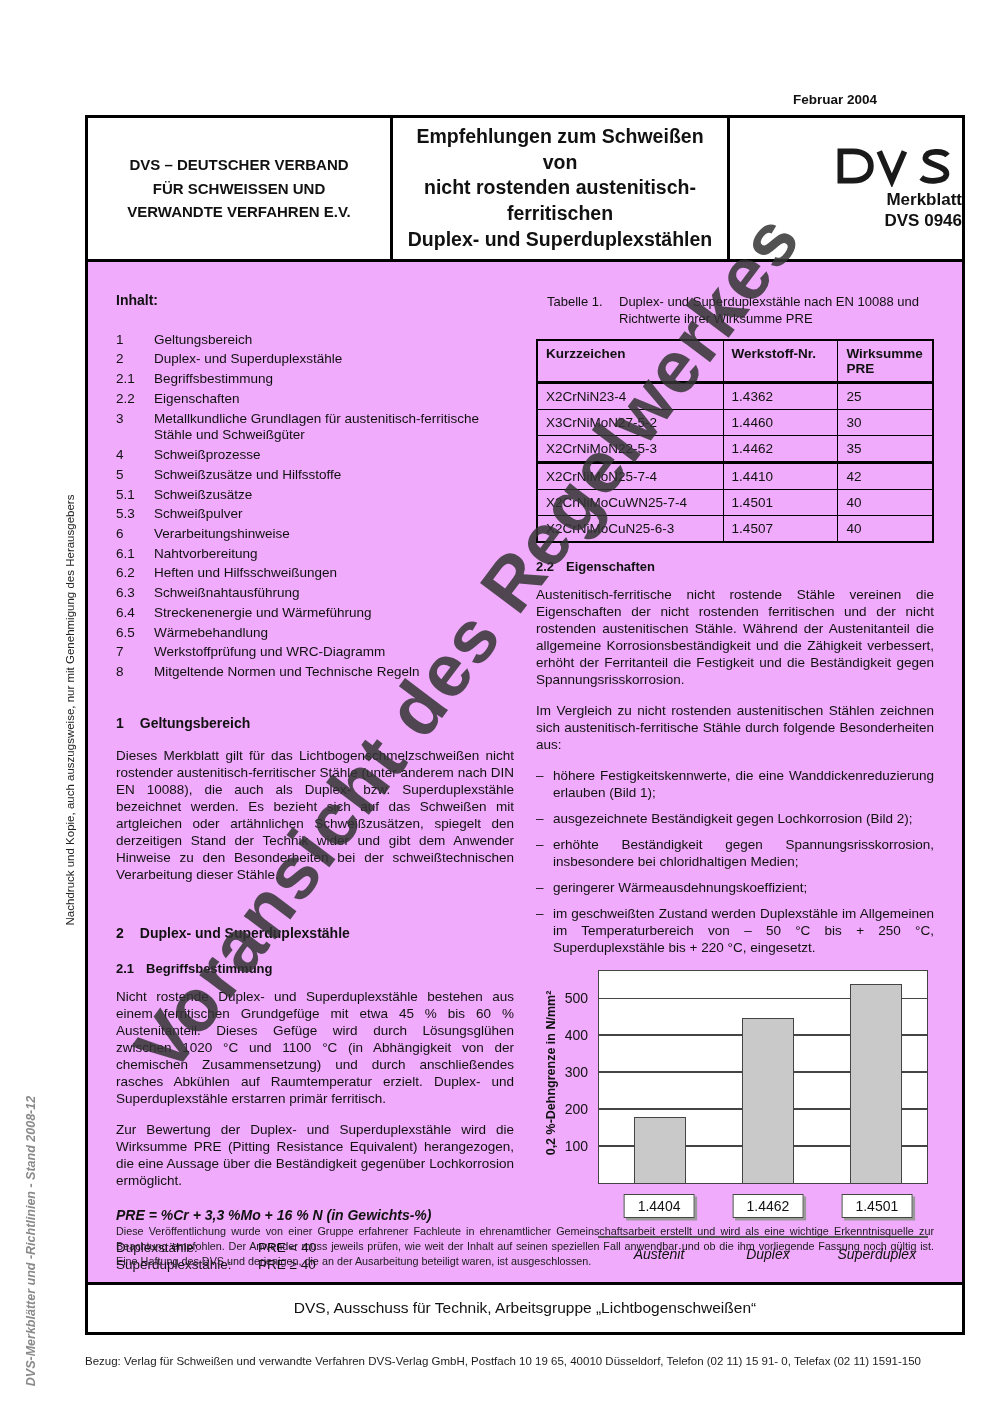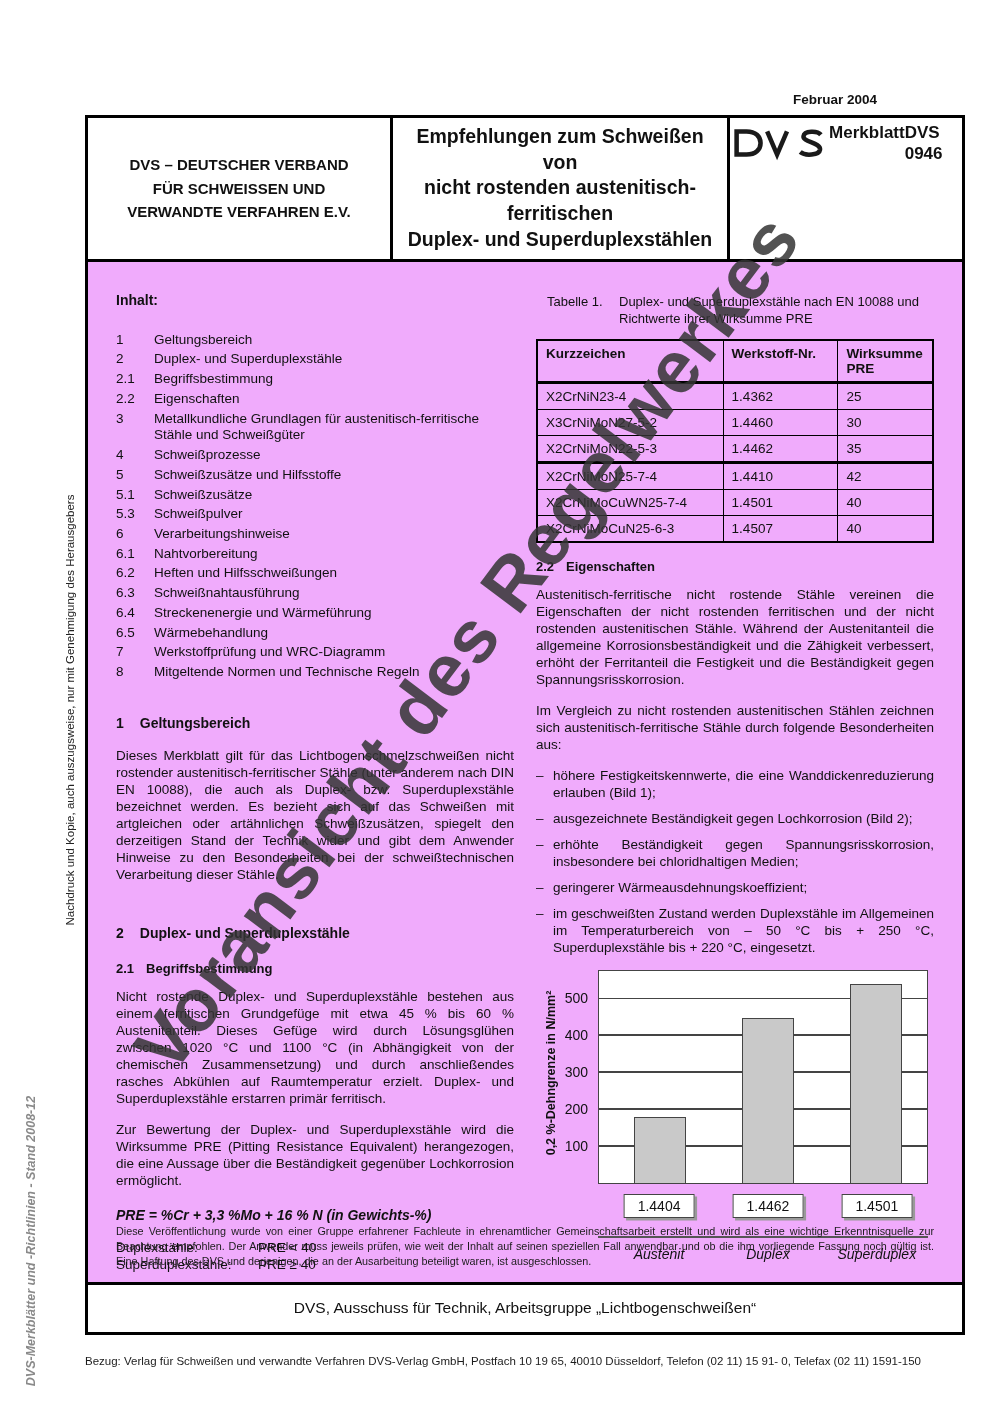--- a/index.html
+++ b/index.html
@@ -22,21 +22,21 @@
   
   .frame{position:absolute;left:85px;top:115px;width:880px;}
   
   .hdr{display:flex;border:3px solid #000;box-sizing:border-box;background:#fff;}
   .hdr-org{width:305px;border-right:3px solid #000;display:flex;flex-direction:column;
     align-items:center;justify-content:center;text-align:center;font-weight:bold;
     font-size:15px;line-height:1.55;padding:8px 6px;box-sizing:border-box;}
   .hdr-title{flex:1;border-right:3px solid #000;display:flex;flex-direction:column;
     align-items:center;justify-content:center;text-align:center;font-weight:bold;
     font-size:19.5px;line-height:1.32;padding:6px 4px;box-sizing:border-box;}
-  .hdr-logo{width:232px;display:flex;flex-direction:row;align-items:flex-start;
+  .hdr-logo{width:232px;display:flex;flex-direction:column;align-items:flex-end;
     justify-content:center;padding:4px 0;box-sizing:border-box;}
   .logo-svg{margin-bottom:2px;}
   .doc-line{font-weight:bold;font-size:17px;line-height:1.25;}
   
   .main{border:3px solid #000;border-top:none;box-sizing:border-box;height:1023px;
     padding:30px 28px 0 28px;position:relative;background:#f0abfc;overflow:hidden;}
   .cols{display:flex;gap:22px;}
   .col-l{width:398px;flex:none;}
   .col-r{flex:1;min-width:0;}
   p,.just{font-size:13.5px;line-height:1.26;text-align:justify;margin:0 0 14px 0;}

